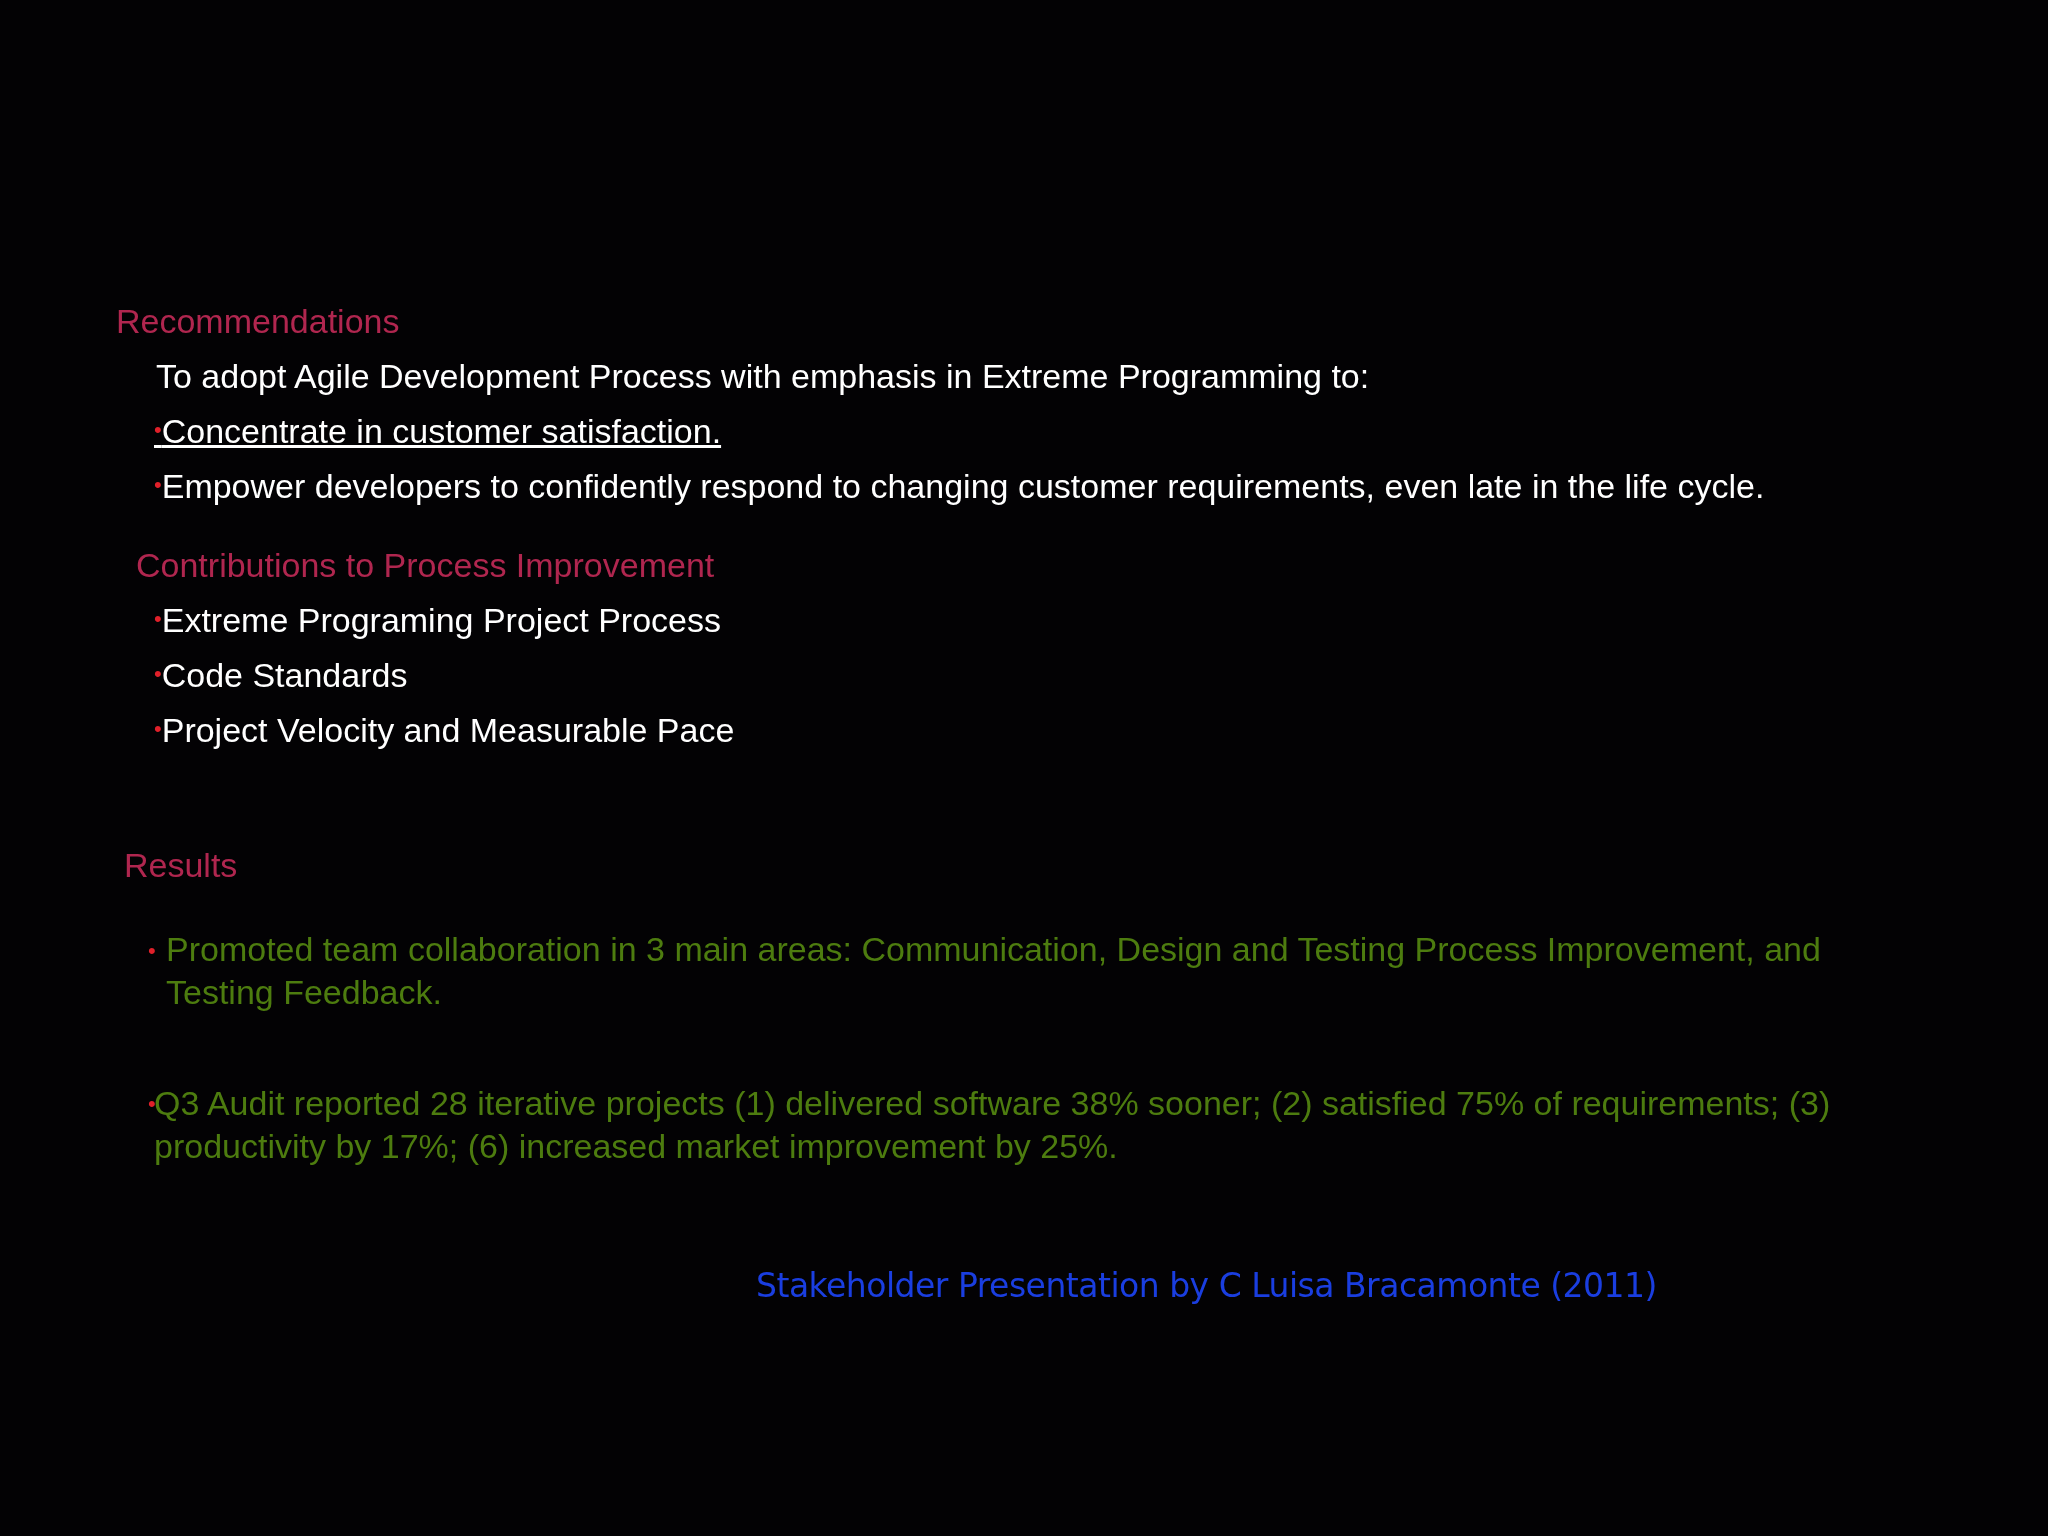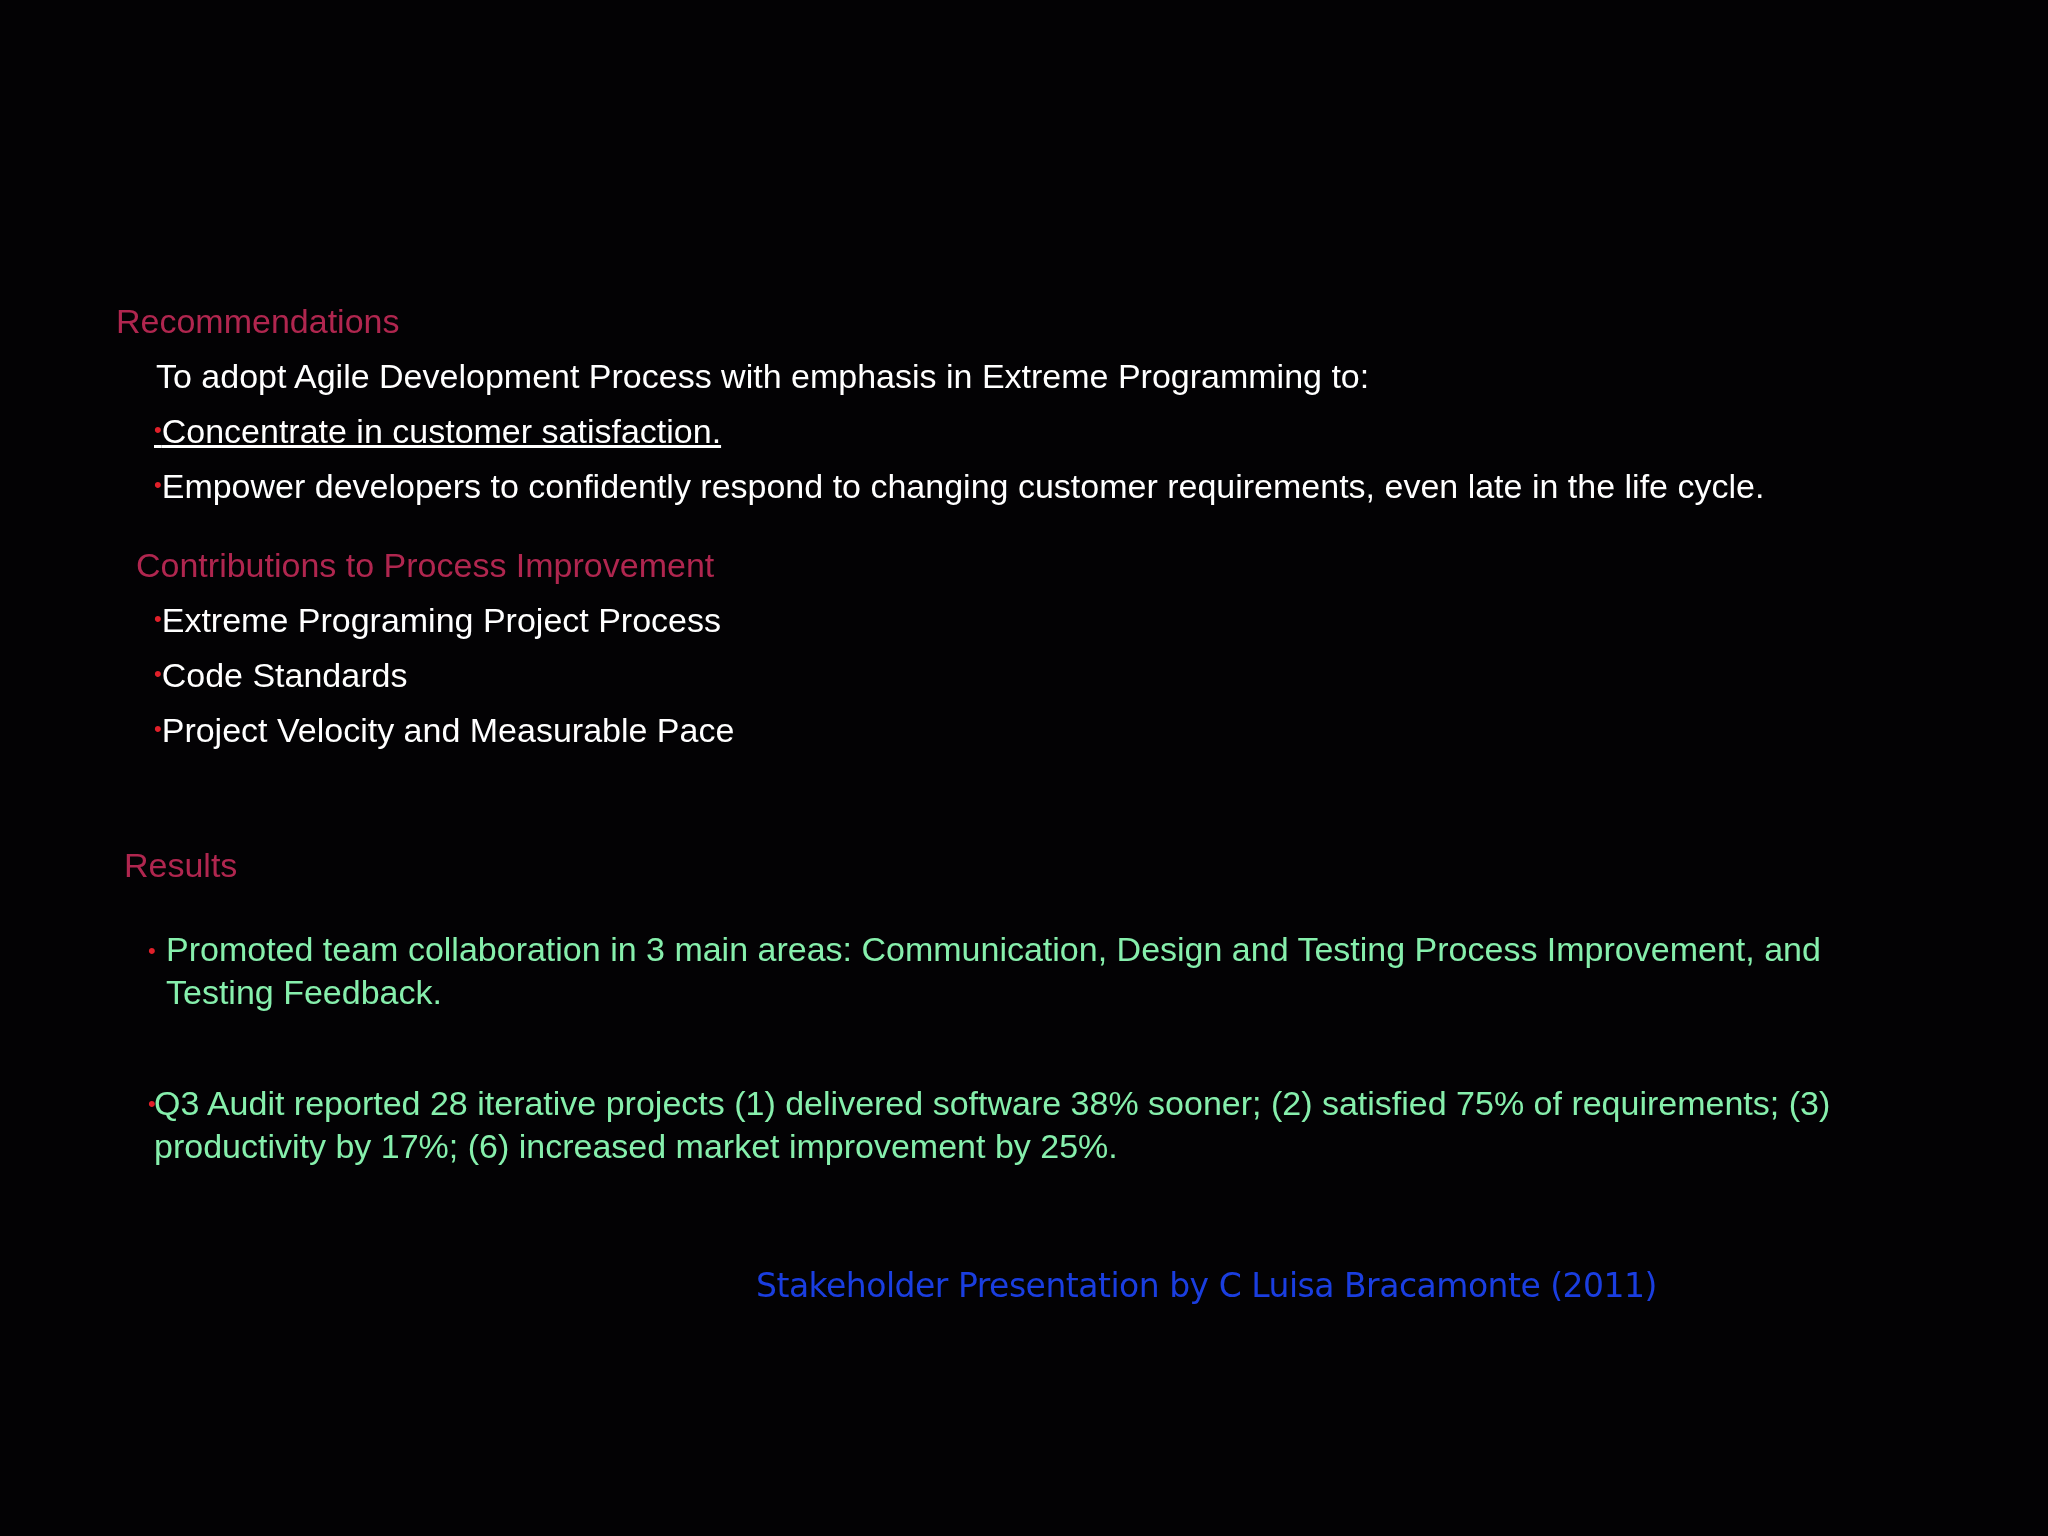--- a/index.html
+++ b/index.html
@@ -2,21 +2,21 @@
 <html><head>
 <meta charset="utf-8">
 <style>
   html, body { margin:0; padding:0; }
   body { width:2048px; height:1536px; background:#030204; position:relative; overflow:hidden;
          font-family:"Liberation Sans", sans-serif; color:#ffffff; }
   .abs { position:absolute; white-space:nowrap; }
   .heading { color:#b0264f; font-size:34px; }
   .line { font-size:34px; color:#fff;margin-left:40px; }
   .dot { color:#e0202a; font-size:22px; position:relative; top:-6px; }
-  .para { position:absolute; font-size:34px; line-height:43px; color:#86efac; }
+  .para { position:absolute; font-size:34px; line-height:43px; color:#4d7c0f; }
   .pdot { position:absolute; color:#e0202a; font-size:22px; }
   .footer { color:#1a3ee0; font-size:33px; font-family:"DejaVu Sans", sans-serif; letter-spacing:-0.5px;margin-left:44px; }
 </style>
 </head>
 <body>
 
 <div class="abs heading" style="left:116px;top:302px;">Recommendations</div>
 <div class="abs line" style="left:116px;top:357px;">To adopt Agile Development Process with emphasis in Extreme Programming to:</div>
 <div class="abs line" style="left:114px;top:412px;text-decoration:underline;"><span class="dot">•</span><span>Concentrate in customer satisfaction.</span></div>
 <div class="abs line" style="left:114px;top:467px;"><span class="dot">•</span><span>Empower developers to confidently respond to changing customer requirements, even late in the life cycle.</span></div>

